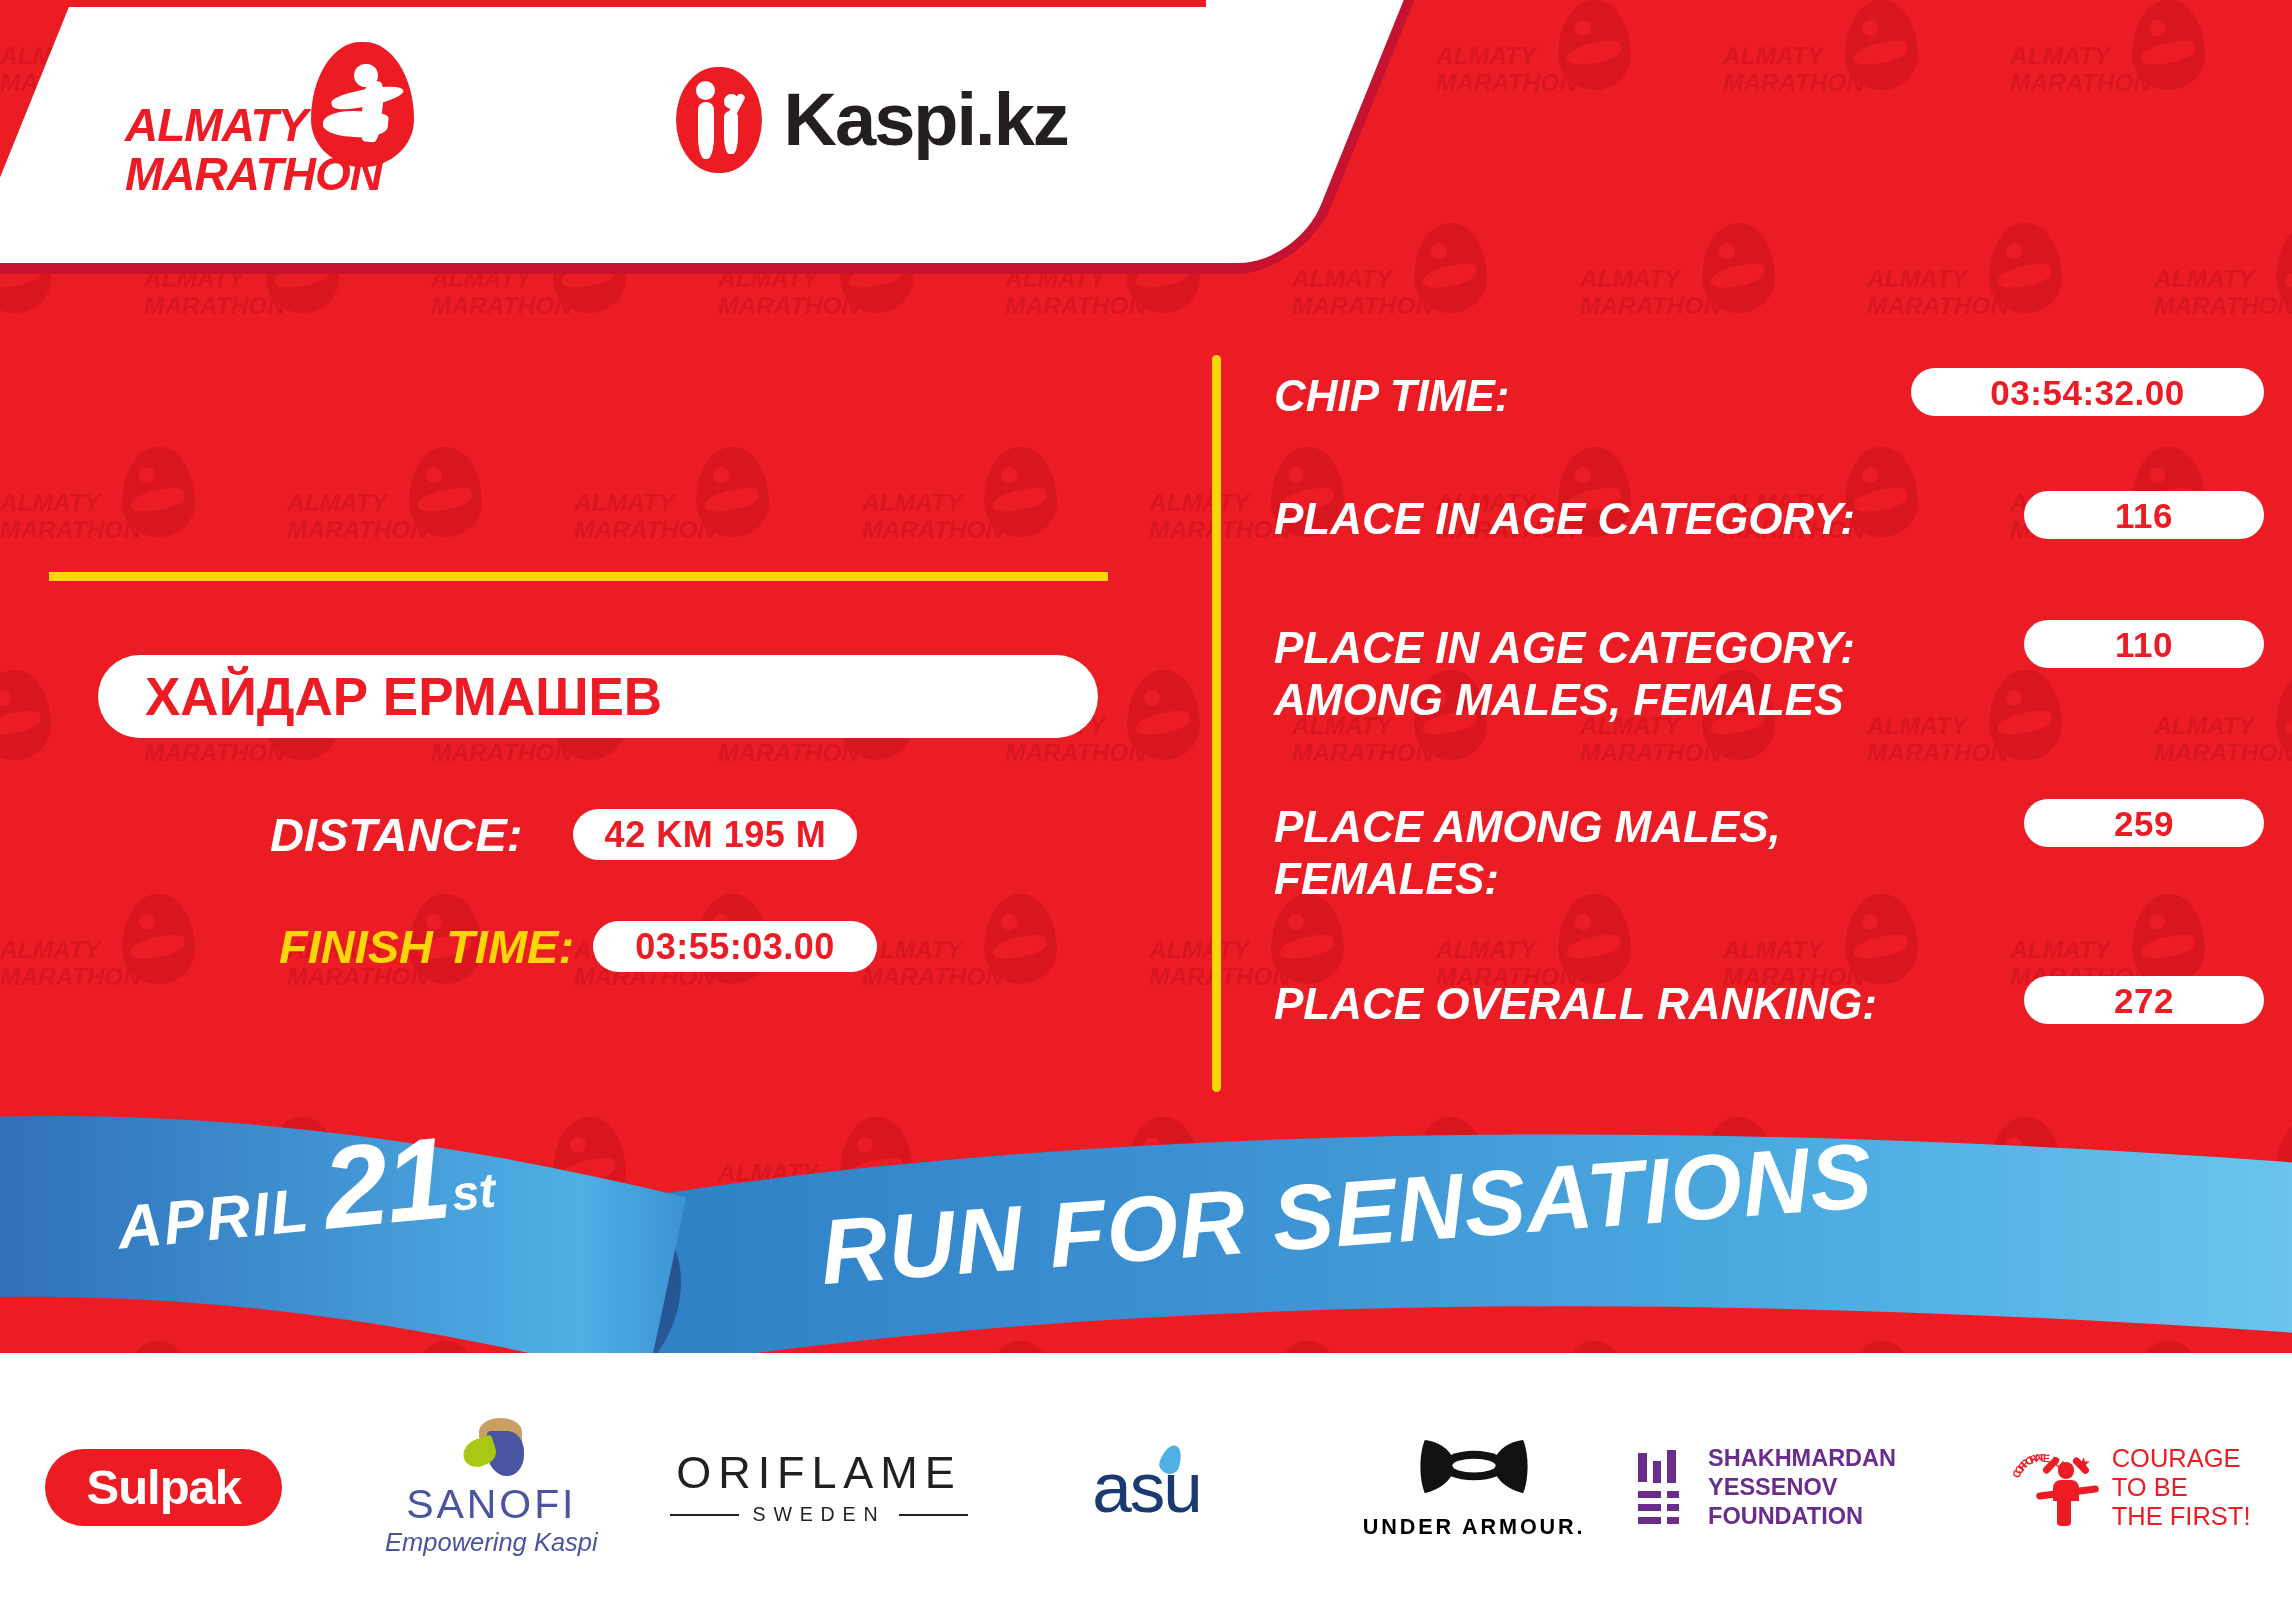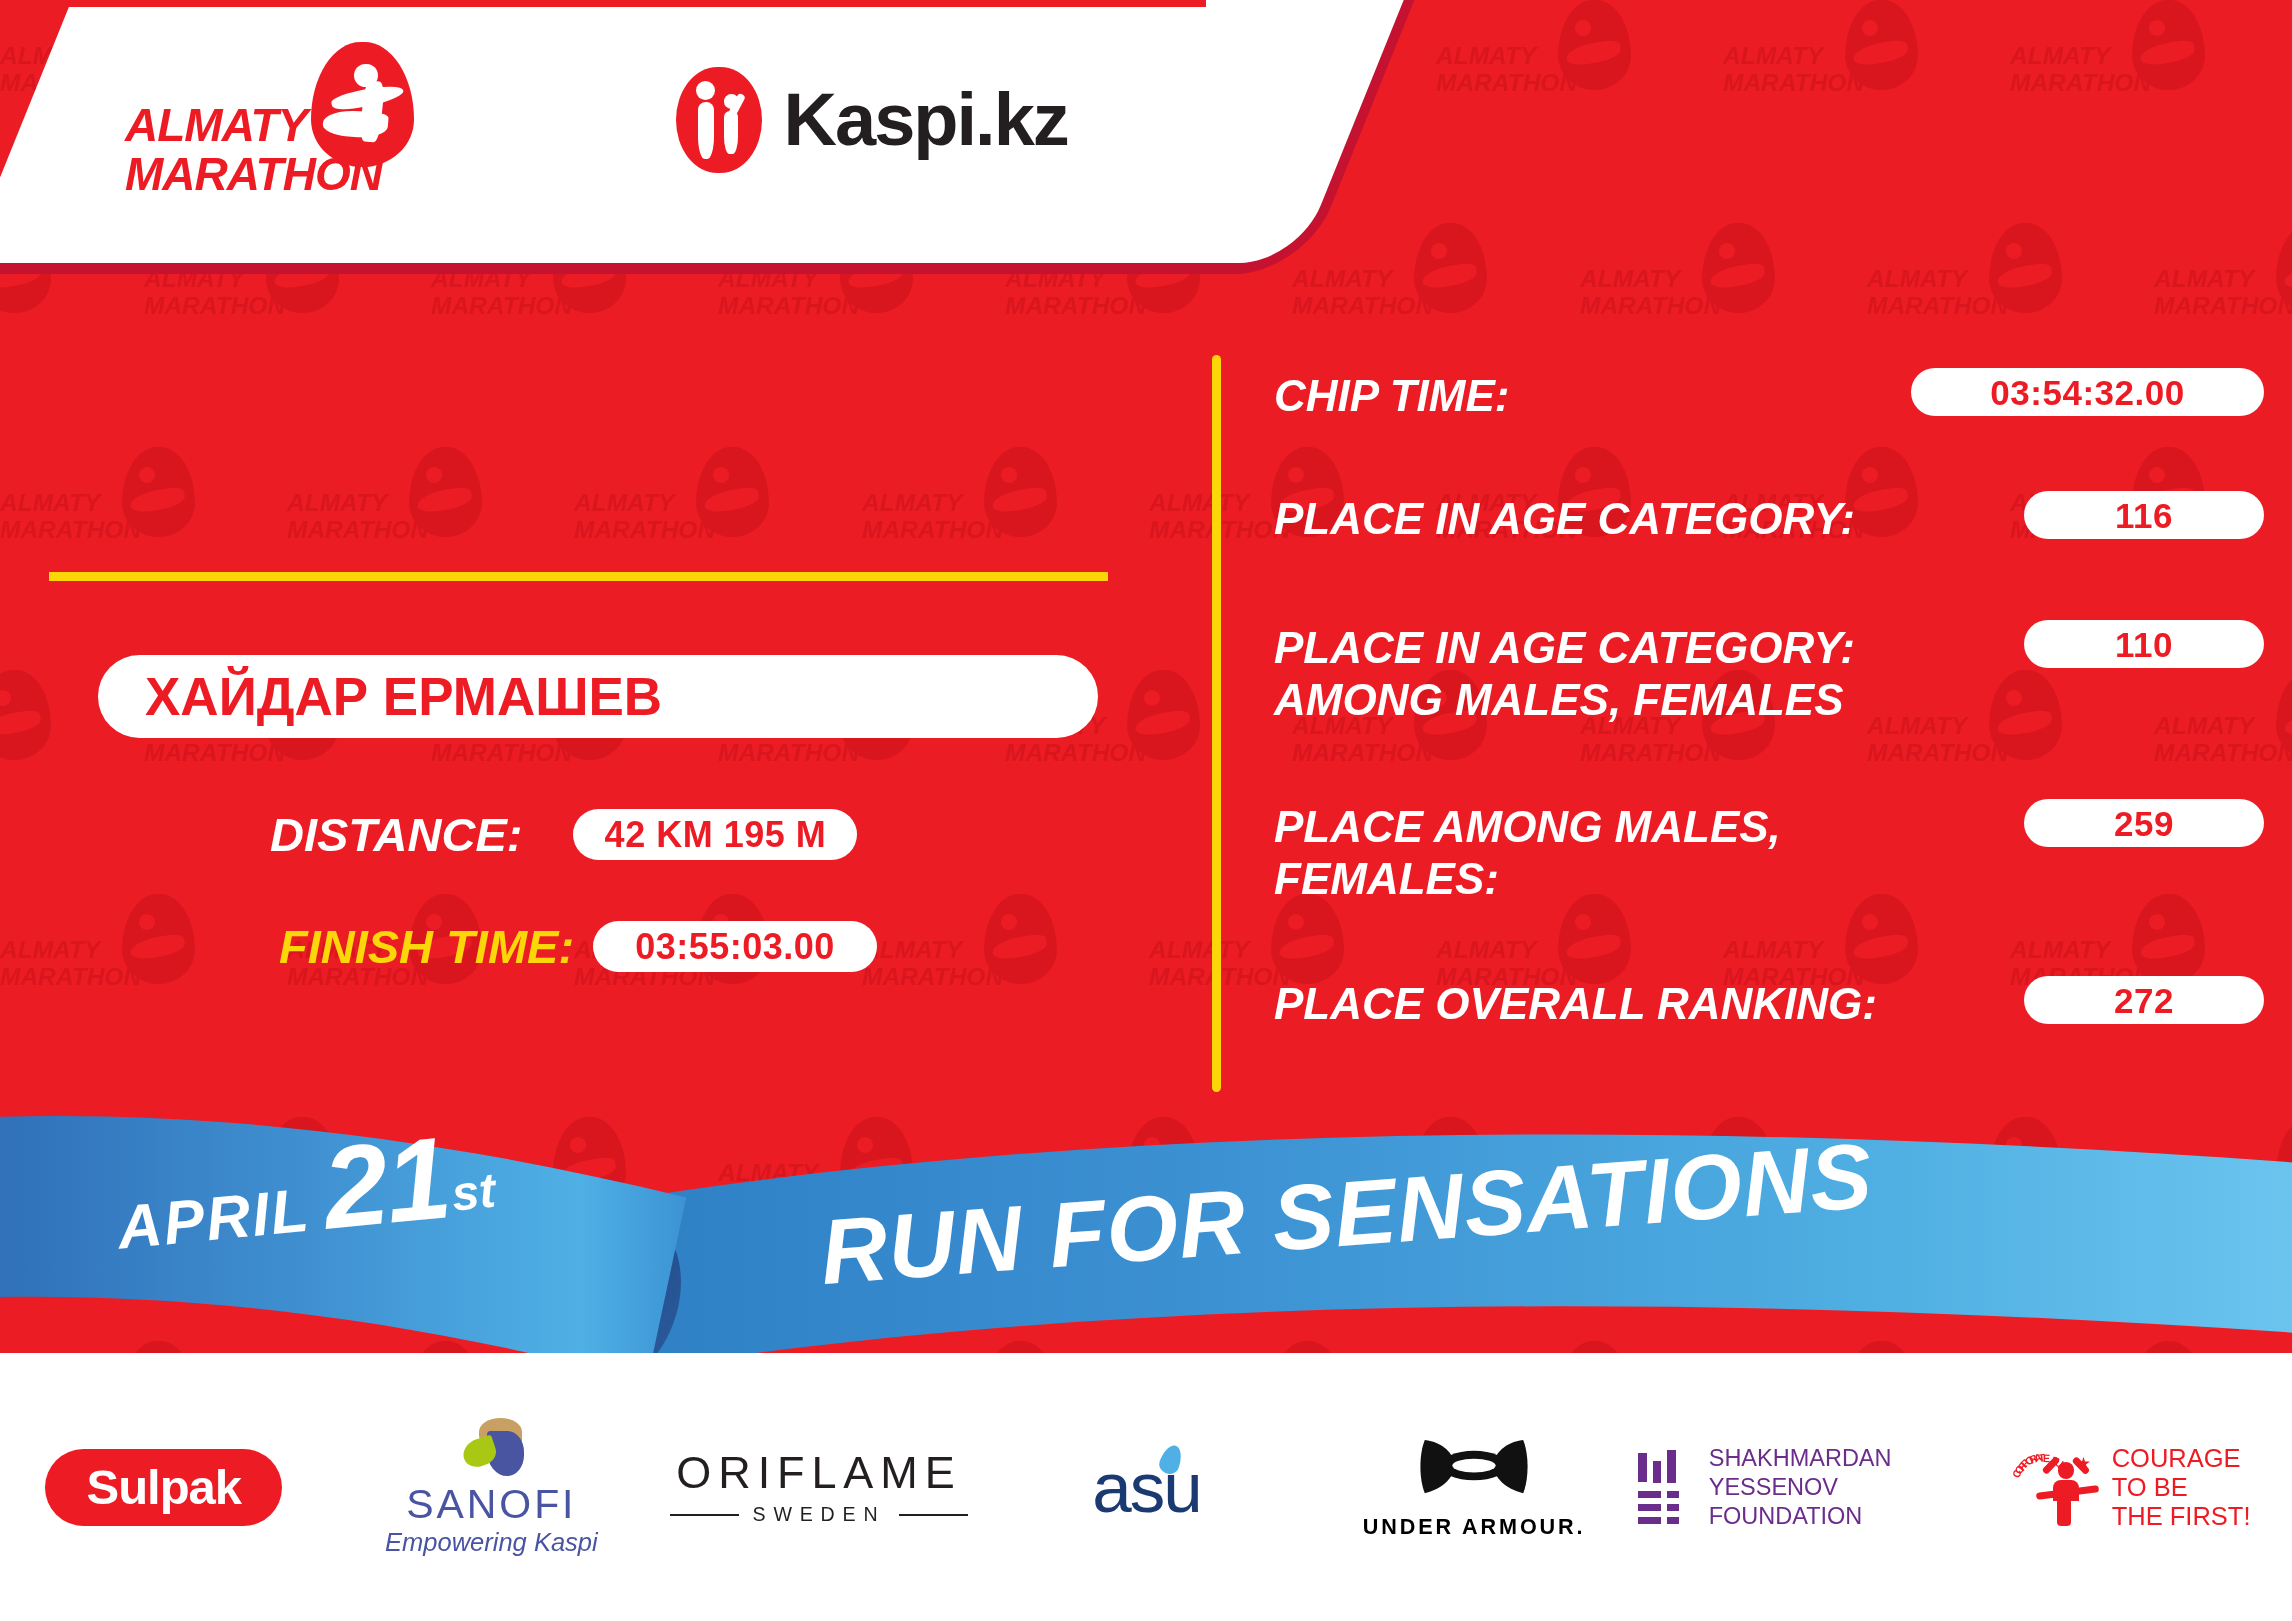--- a/index.html
+++ b/index.html
@@ -389,21 +389,21 @@
     position:absolute; left:69px; top:-5.9px;
     width:19.6px; height:29px; background:#4FB0E5;
     border-radius:50% 50% 50% 50% / 70% 70% 30% 30%;
     transform:rotate(20deg);
   }
 
   
   .yes-wrap { display:flex; align-items:center; gap:21.6px; }
   .yes-mark { width:61px; height:76px; position:relative; }
   .yes-mark i { position:absolute; background:#6B2D8C; display:block; }
-  .yes-text { color:#6B2D8C; font-weight:normal; font-size:23.5px; line-height:29px; letter-spacing:0px; }
+  .yes-text { color:#6B2D8C; font-weight:bold; font-size:23.5px; line-height:29px; letter-spacing:0px; }
 
   
   .cf-wrap { display:flex; align-items:center; gap:13.7px; }
   .cf-mark { position:relative; width:90px; height:90px; }
   .cf-arc-txt {
     position:absolute; left:2px; top:9.8px;
     width:65px; height:65px;
     font-size:10.8px; font-weight:bold; color:#ED1C24;
   }
   .cf-arc-txt span {

